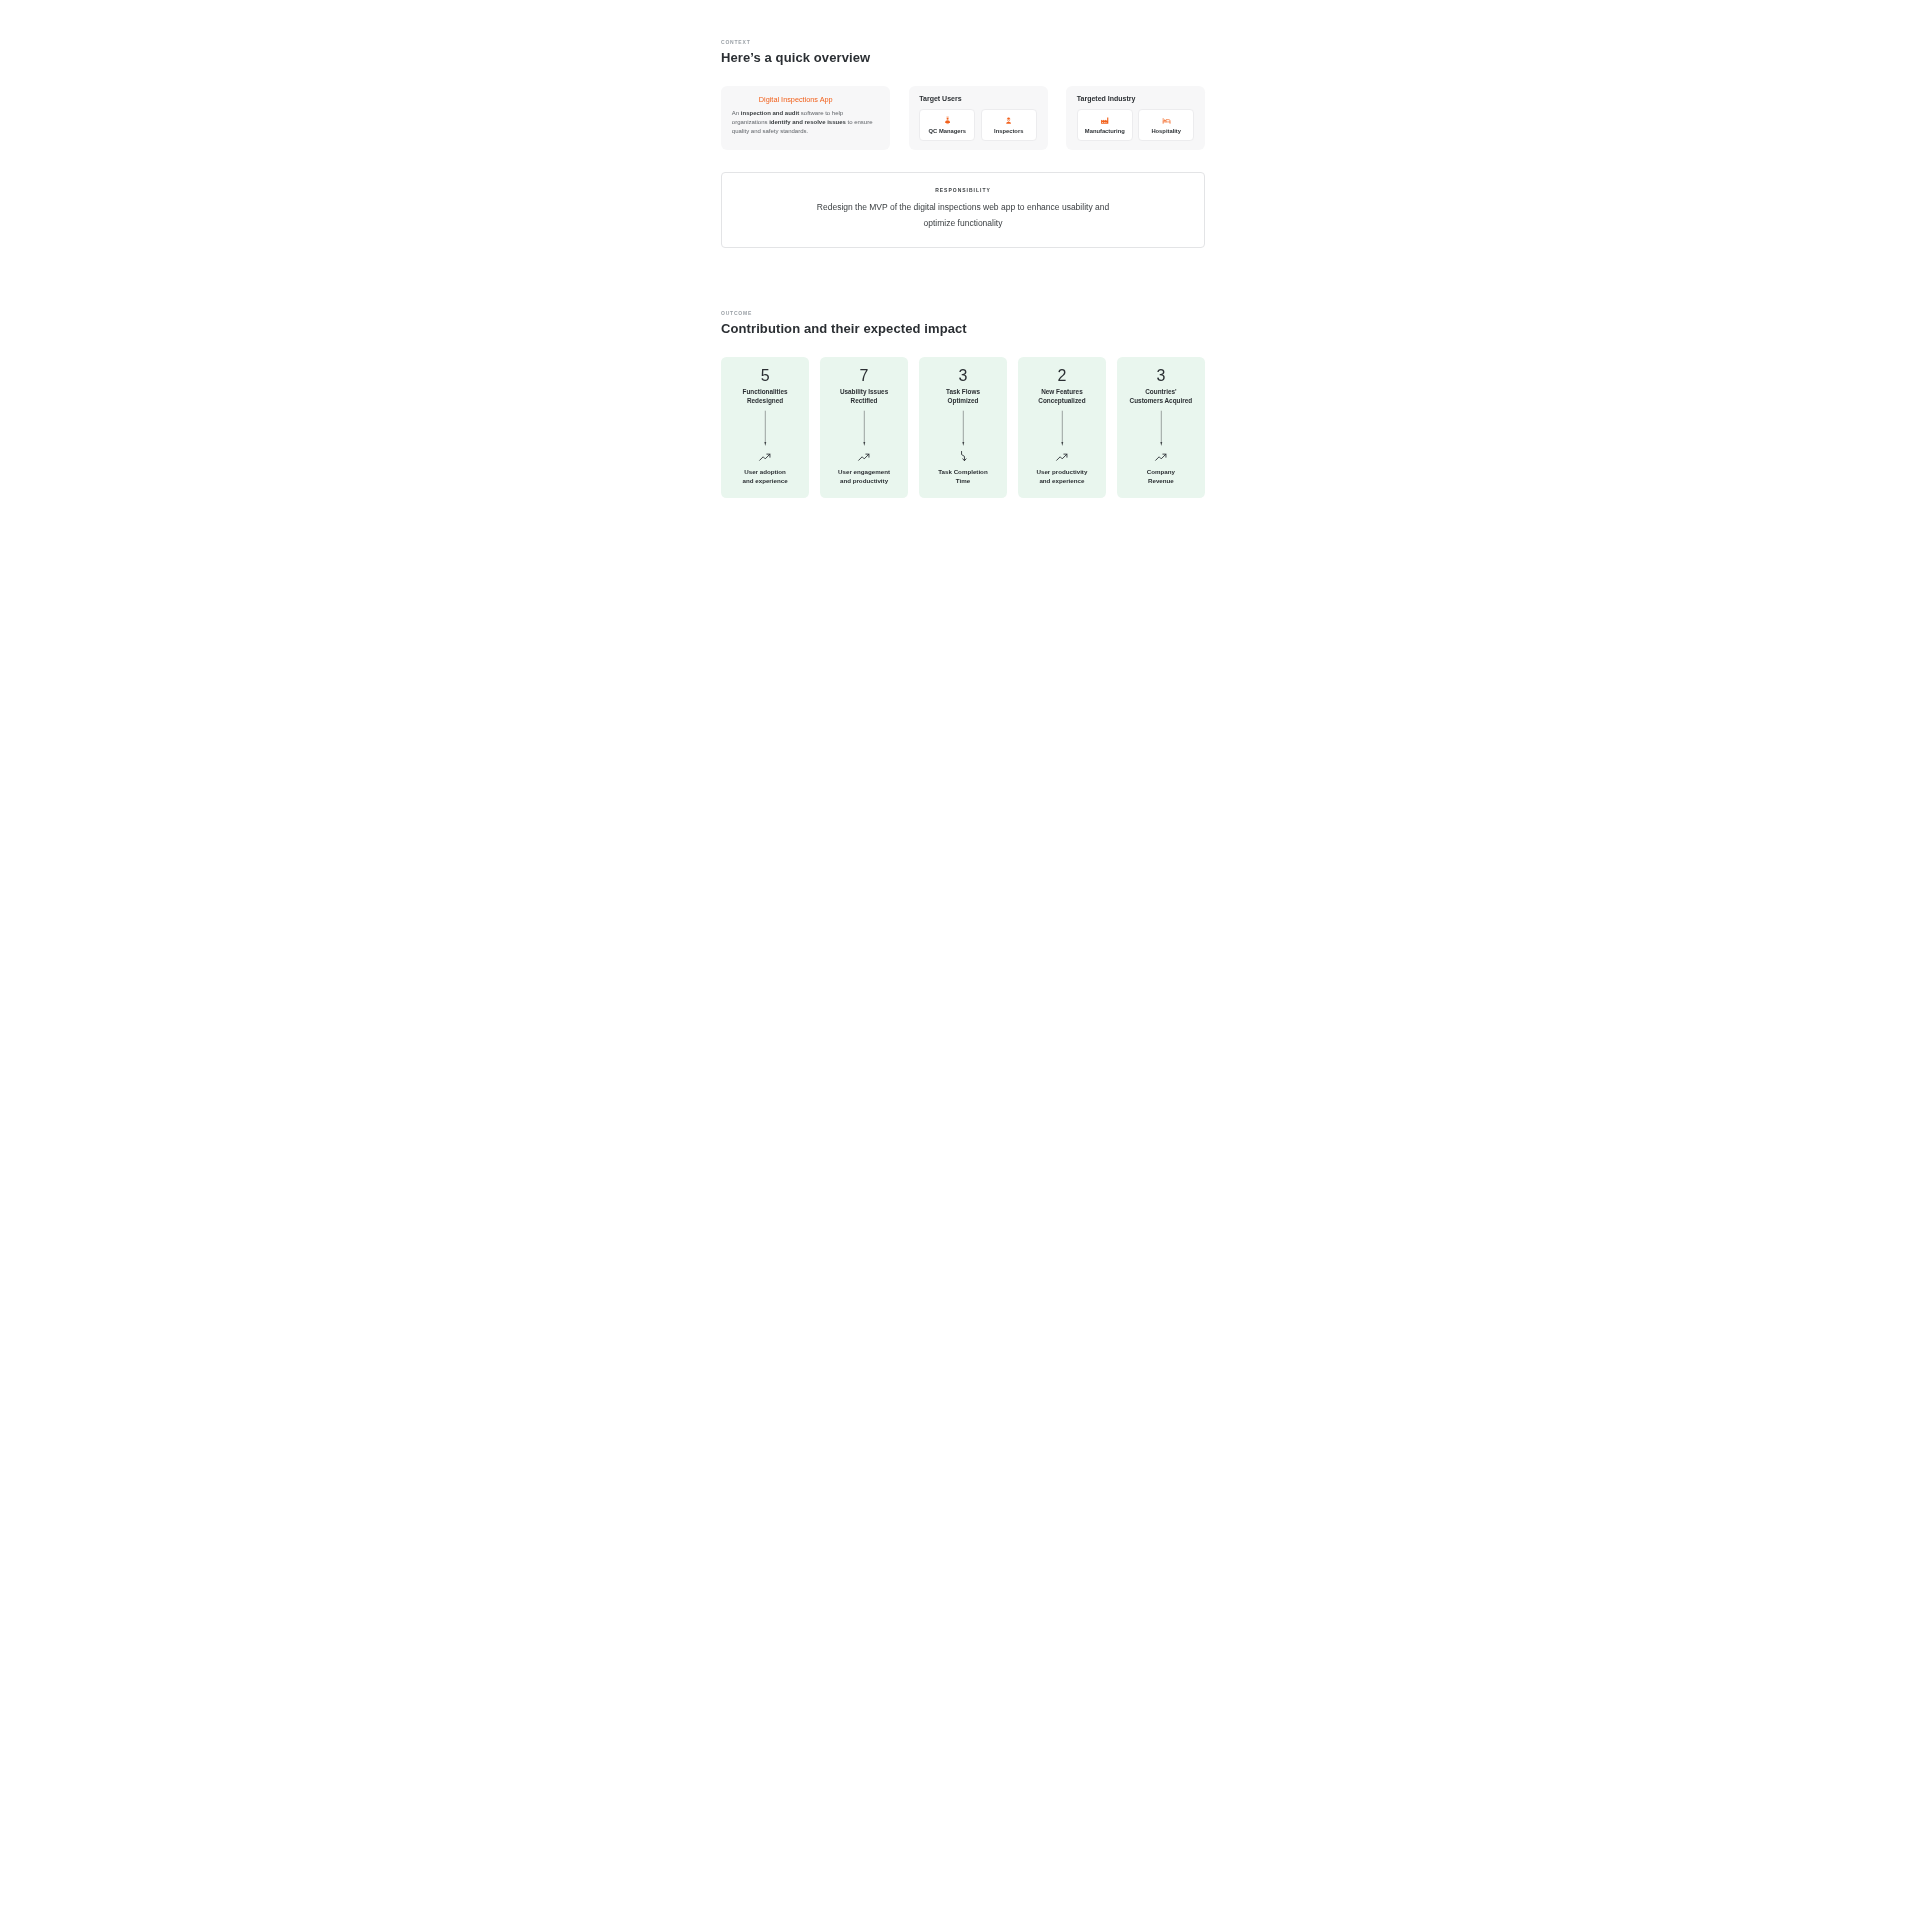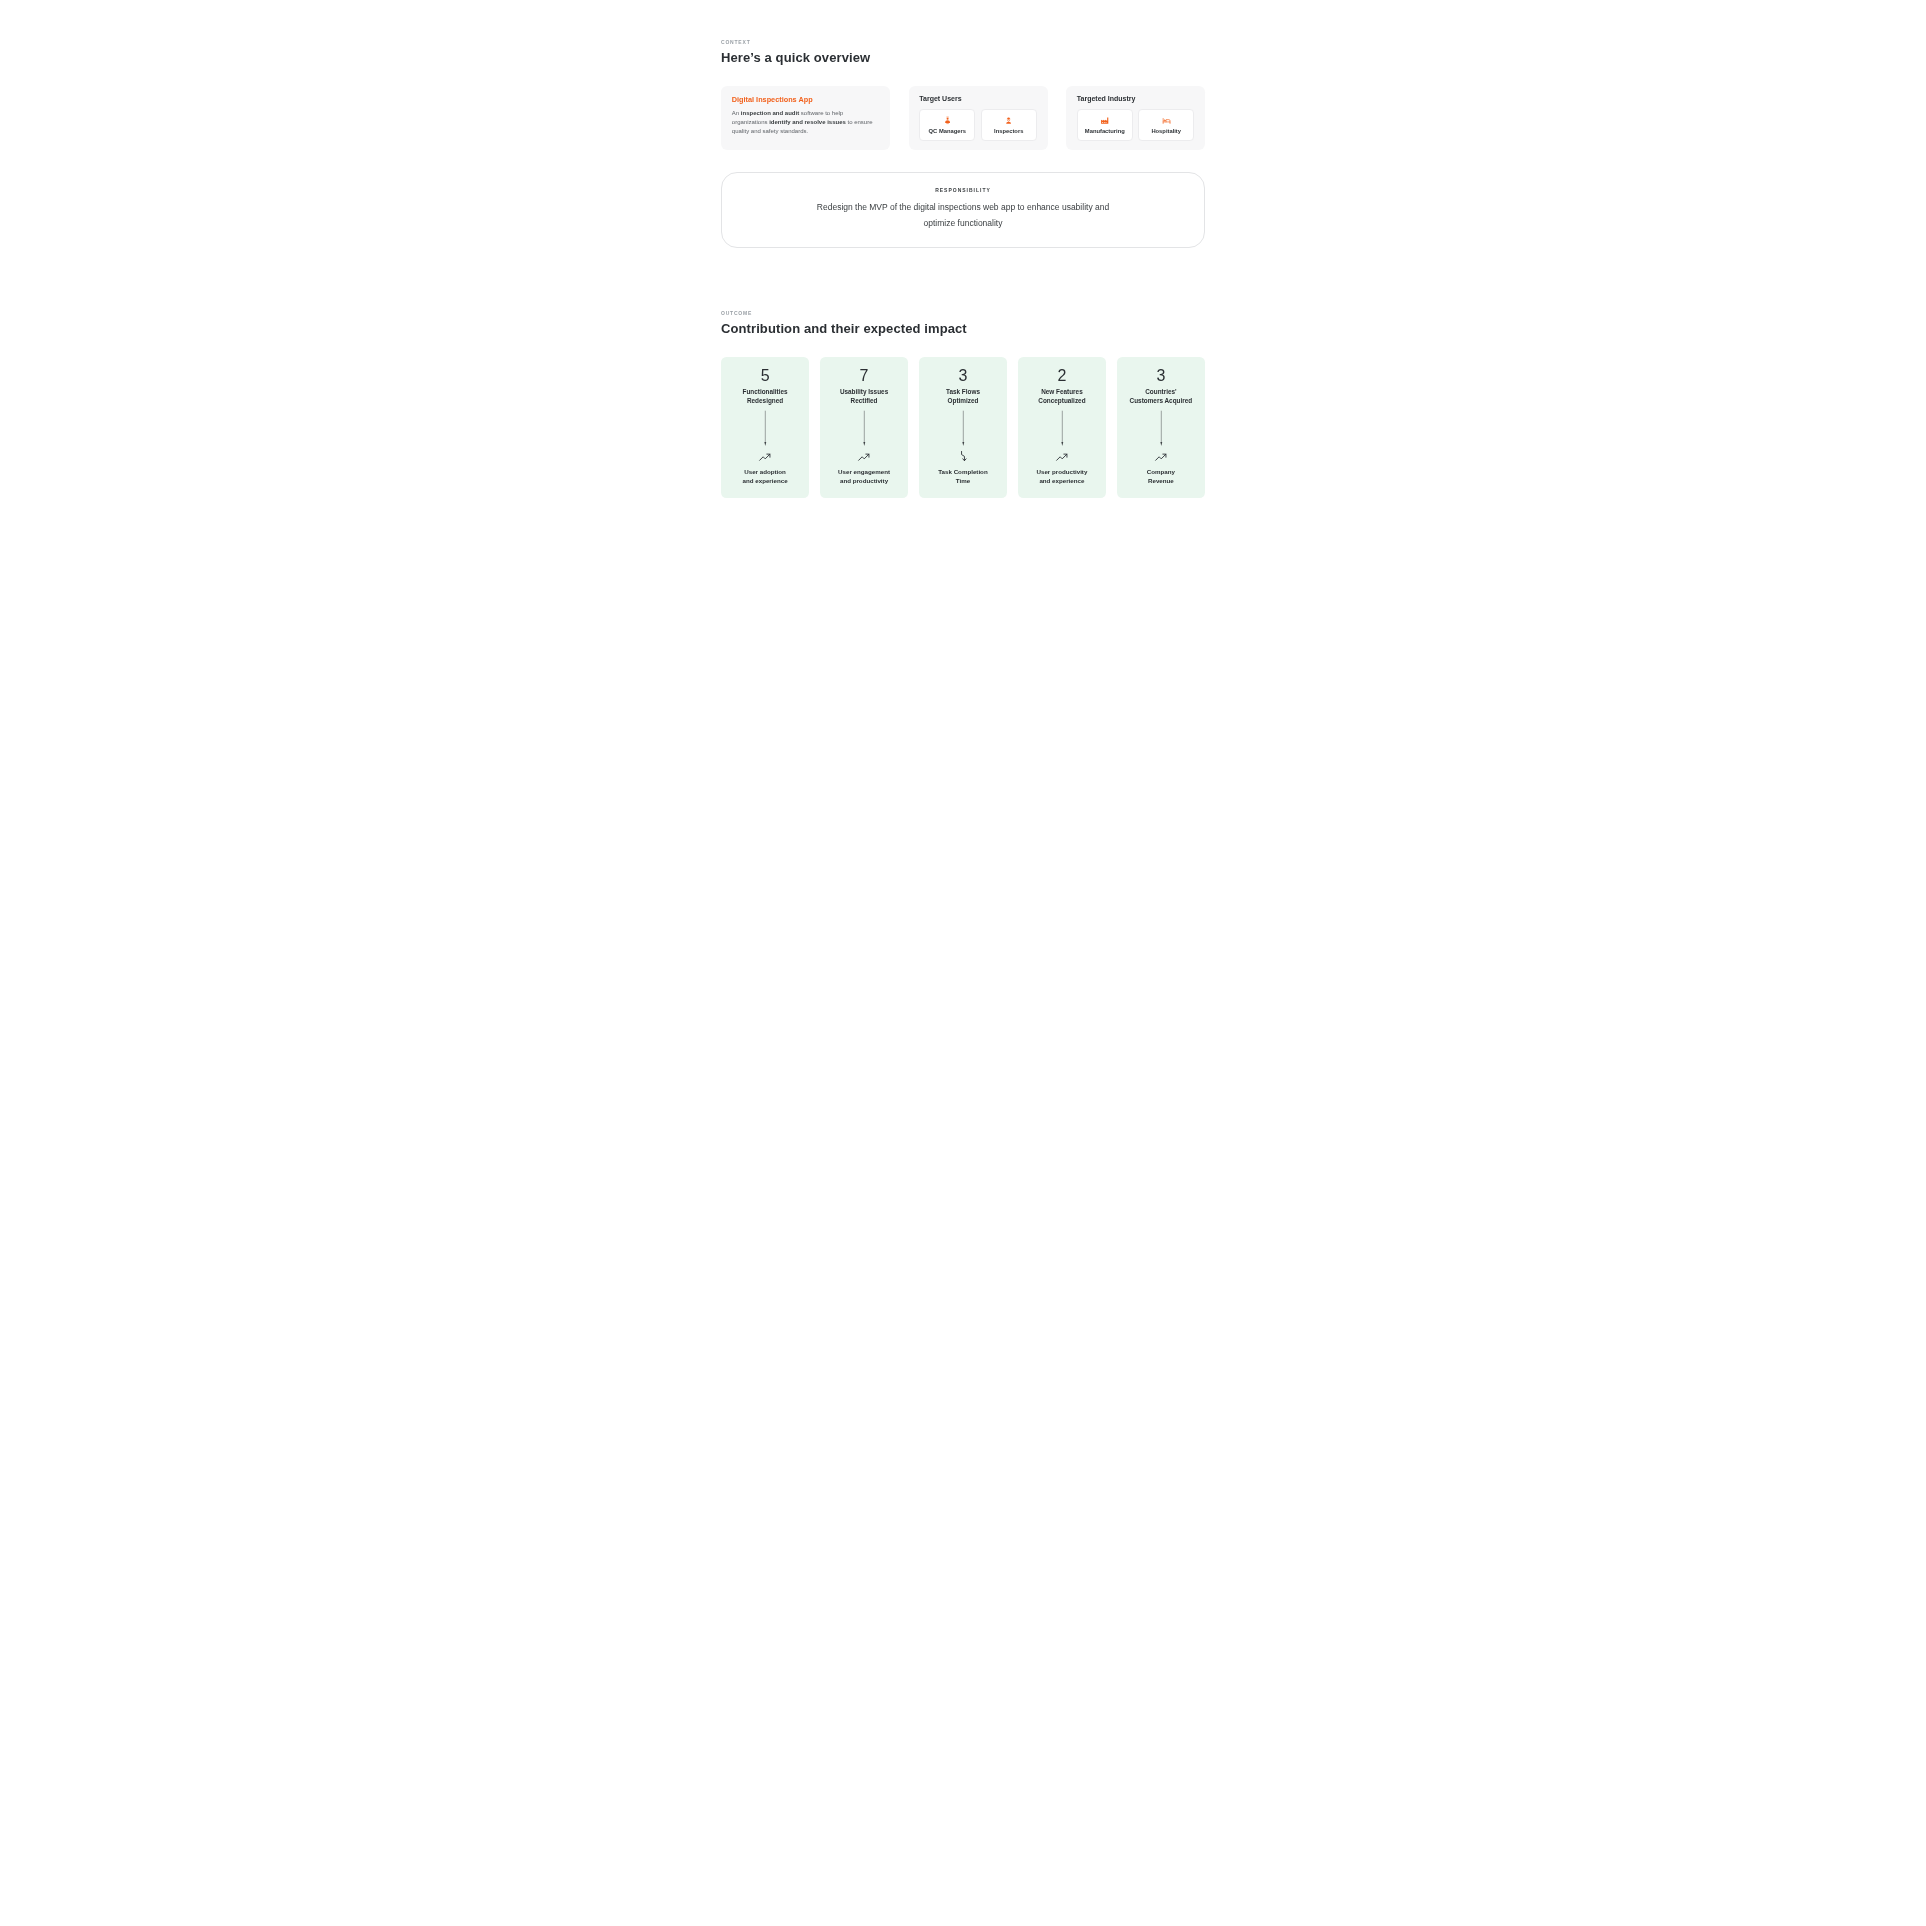--- a/index.html
+++ b/index.html
@@ -22,38 +22,38 @@
   }
 
   
   .cards-row { display: flex; gap: 18.5px; margin-top: 21px; }
   .card {
     background: #f7f7f8; border-radius: 6.2px; padding: 9.6px 10.8px;
   }
   .app-card { flex: 0 0 169px; }
   .users-card, .industry-card { flex: 1 1 0; }
 
-  .app-title { color: #f2611c; font-size: 7.3px; font-weight: 700; }
+  .app-title { color: #f2611c; font-size: 7.3px; font-weight: 400; margin-left: 27px; }
   .app-desc { margin-top: 4.6px; font-size: 6px; line-height: 1.55; color: #5f6368; }
   .app-desc strong { color: #3c4043; font-weight: 700; }
 
   .card-title { font-size: 7px; font-weight: 700; color: #2b2f33; }
   .subcards { display: flex; gap: 5.4px; margin-top: 6.5px; }
   .subcard {
     flex: 1 1 0; background: #ffffff; border: 0.4px solid #ececee; border-radius: 3.9px;
     height: 32px; display: flex; flex-direction: column; align-items: center;
     justify-content: center; gap: 3.1px;
   }
   .subcard .icon { width: 9.2px; height: 9.2px; display: block; }
   .subcard-label { font-size: 5.8px; font-weight: 600; color: #2f3337; }
 
   
   .responsibility {
     margin-top: 21.6px; background: #ffffff; border: 0.4px solid #e3e4e6;
-    border-radius: 16px; text-align: center; padding: 14px 23px 16px;
+    border-radius: 4px; text-align: center; padding: 14px 23px 16px;
   }
   .resp-label {
     font-size: 5px; letter-spacing: 1px; font-weight: 600; color: #3c4043;
     text-transform: uppercase;
   }
   .resp-text {
     margin-top: 6.2px; font-size: 8.5px; line-height: 1.9; color: #3c4043;
     font-weight: 400; white-space: pre-line;
   }
 

